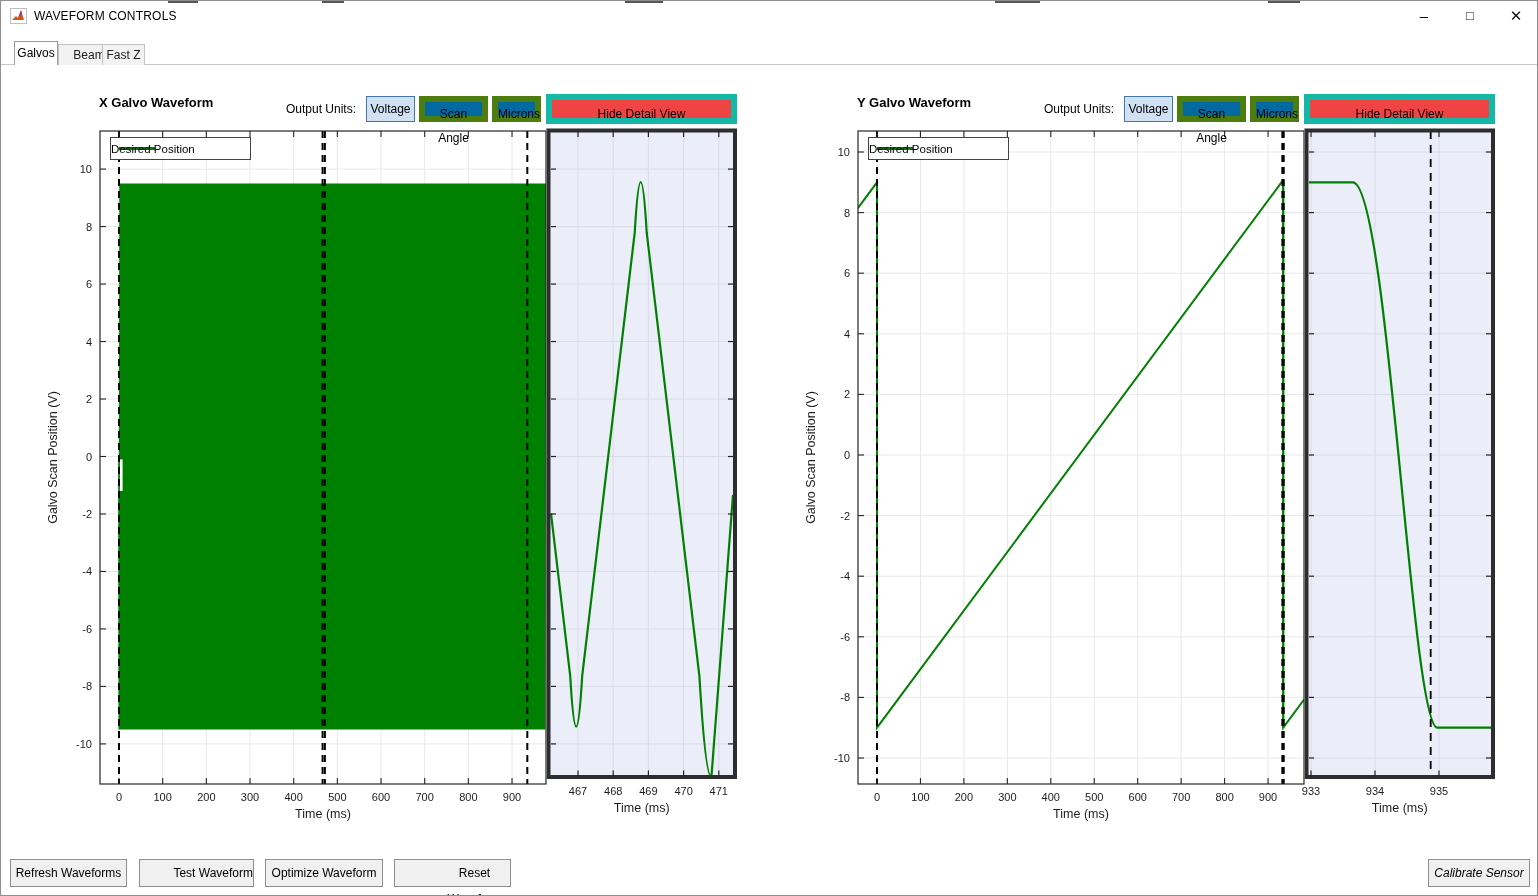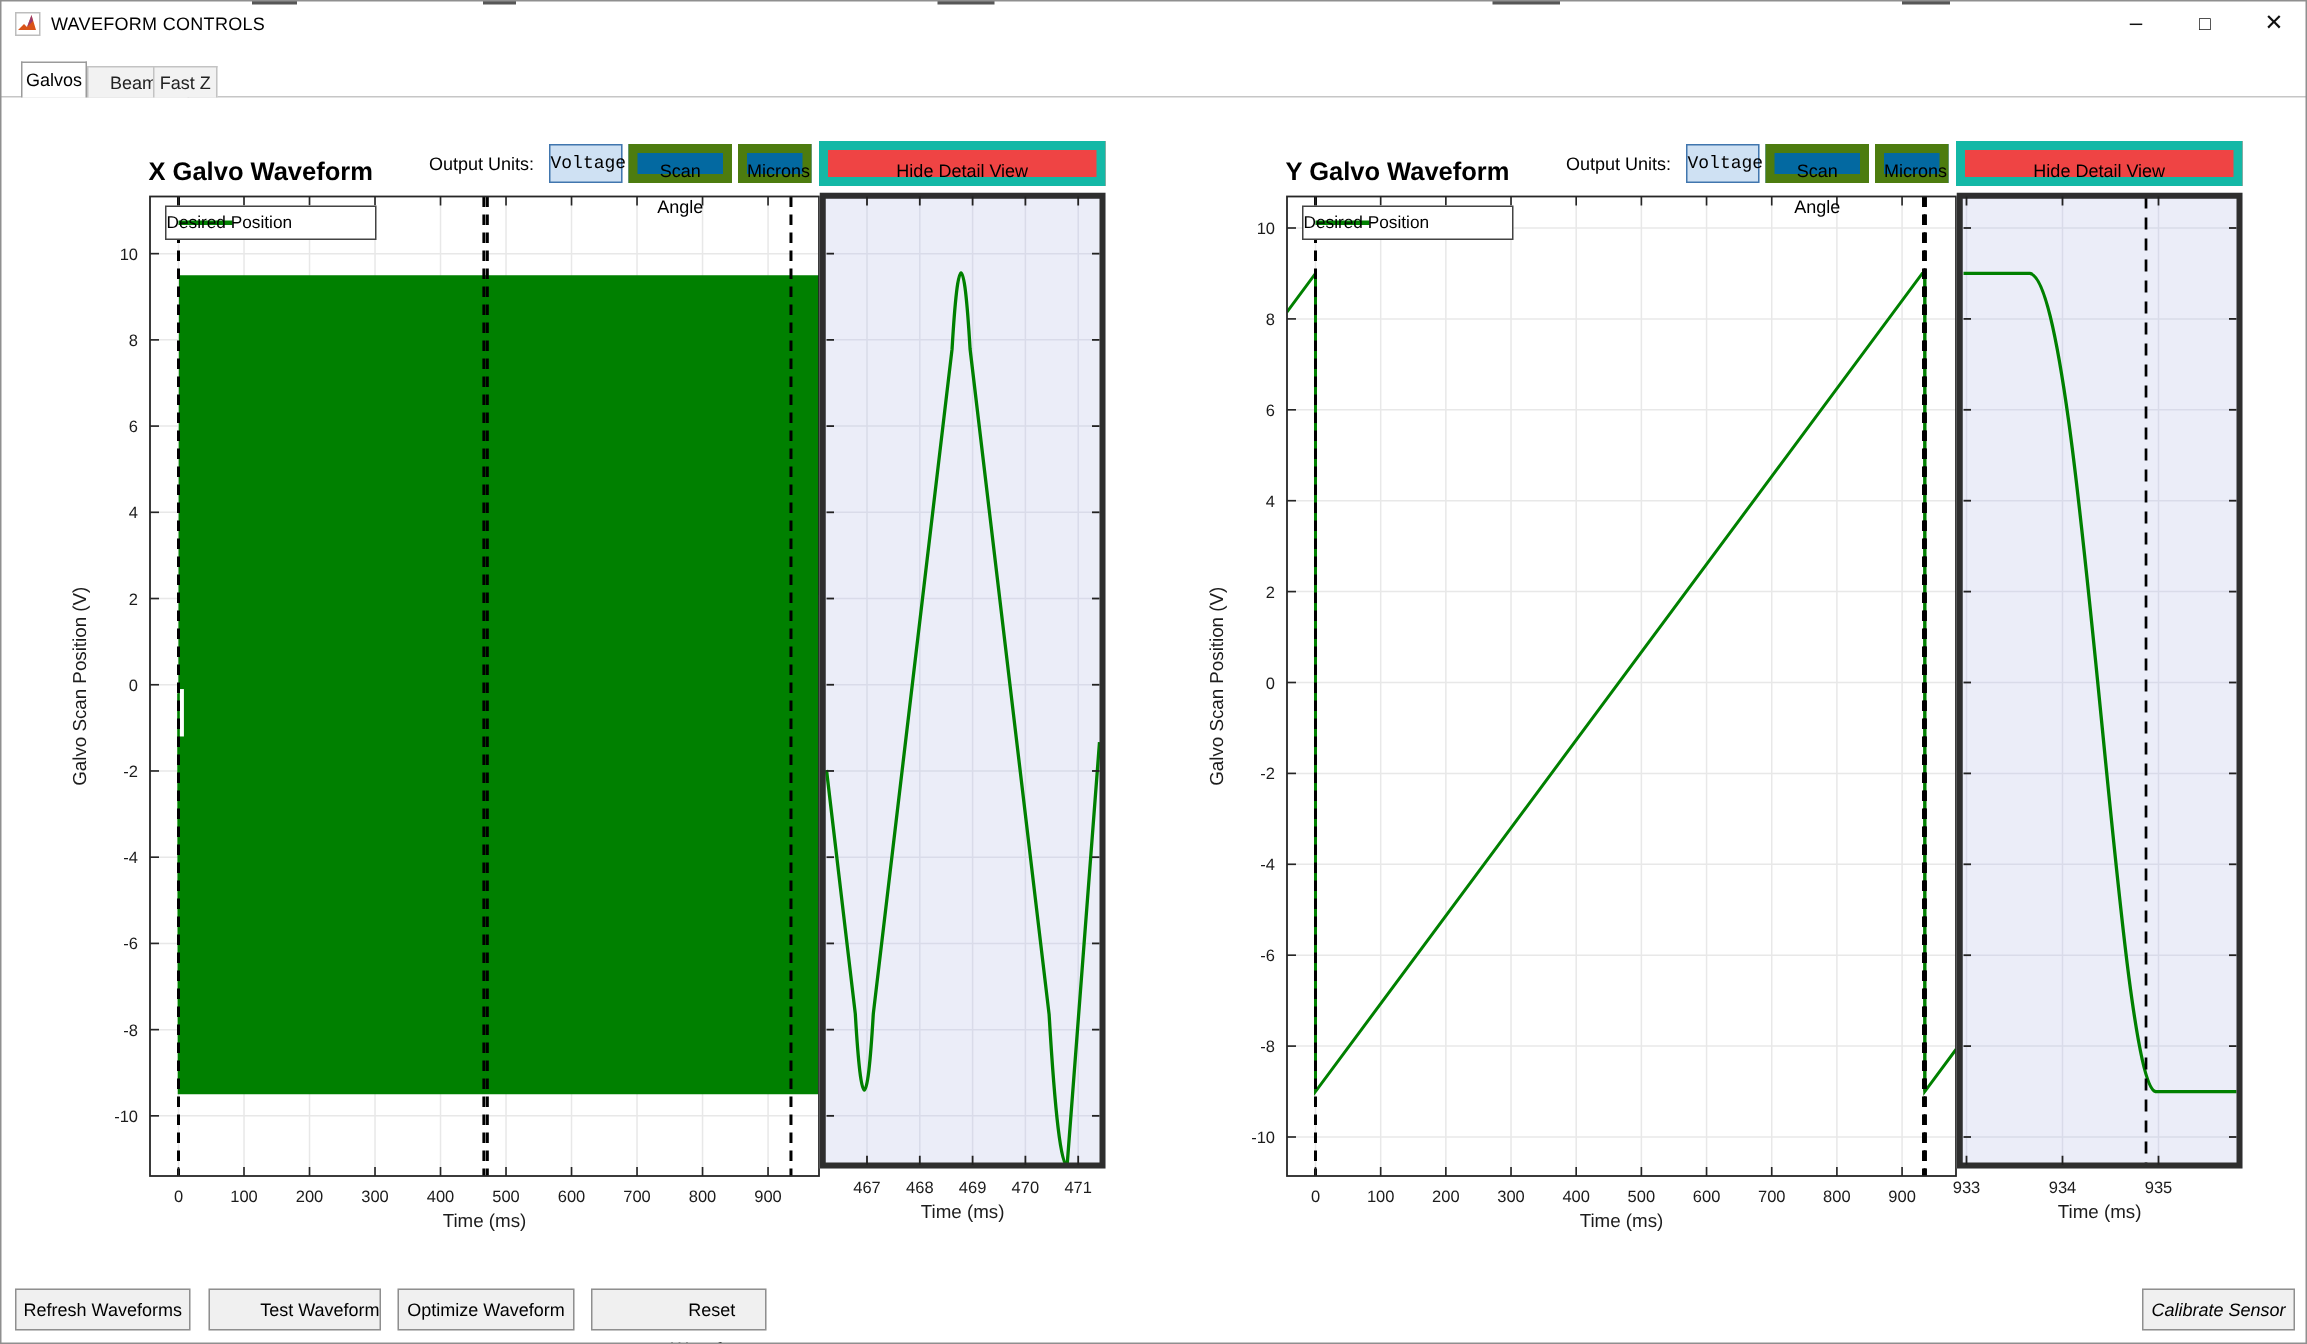--- a/index.html
+++ b/index.html
@@ -25,26 +25,26 @@
   .tab.active{left:14px;top:41px;width:44px;height:24px;line-height:22px;background:#fff;
               border:1px solid #9b9b9b;border-bottom:none;}
   .tab.inactive{top:44px;height:21px;line-height:20px;background:#f2f2f2;
                 border:1px solid #c3c3c3;border-bottom:none;color:#222;}
   #tab-beams{left:58px;width:68px;} #tab-fastz{left:102px;width:43px;}
 
   
   .panel{position:absolute;top:0;width:780px;height:896px;}
   #panel-x{left:0;} #panel-y{left:758px;}
   .panel *{position:absolute;box-sizing:border-box;}
-  .plot-title{left:99px;top:105px;font-size:17px;font-weight:bold;white-space:nowrap;}
+  .plot-title{left:99px;top:95px;font-size:13px;font-weight:bold;white-space:nowrap;}
   .units-label{left:226px;top:102px;width:130px;text-align:right;font-size:12px;}
   .unit-btn{top:96px;height:26px;background:#0369a1;border:6px solid #4d7c0f;
             font-size:12px;text-align:center;line-height:24px;}
   .unit-btn.u0{left:366px;width:49px;} .unit-btn.u1{left:419px;width:69px;} .unit-btn.u2{left:492px;width:49px;}
-  .unit-btn.selected{background:#cfe1f3;border:1px solid #4176ae;font-family:Liberation Mono, monospace;}
+  .unit-btn.selected{background:#cfe1f3;border:1px solid #4176ae;}
   .hide-btn{left:546px;top:94px;width:191px;height:30px;background:#ef4444;border:6px solid #14b8a6;
             font-size:12px;text-align:center;line-height:28px;}
   .legend{left:110px;top:137px;width:141px;height:23px;background:#fff;border:1px solid #434343;
           display:flex;align-items:center;font-size:11.5px;white-space:nowrap;}
   .legend .line{position:static;width:36px;height:3px;background:#008000;margin:0 7px 0 8px;flex:none;}
 
   
   #charts{position:absolute;left:0;top:0;width:1538px;height:896px;z-index:0;}
 
   

